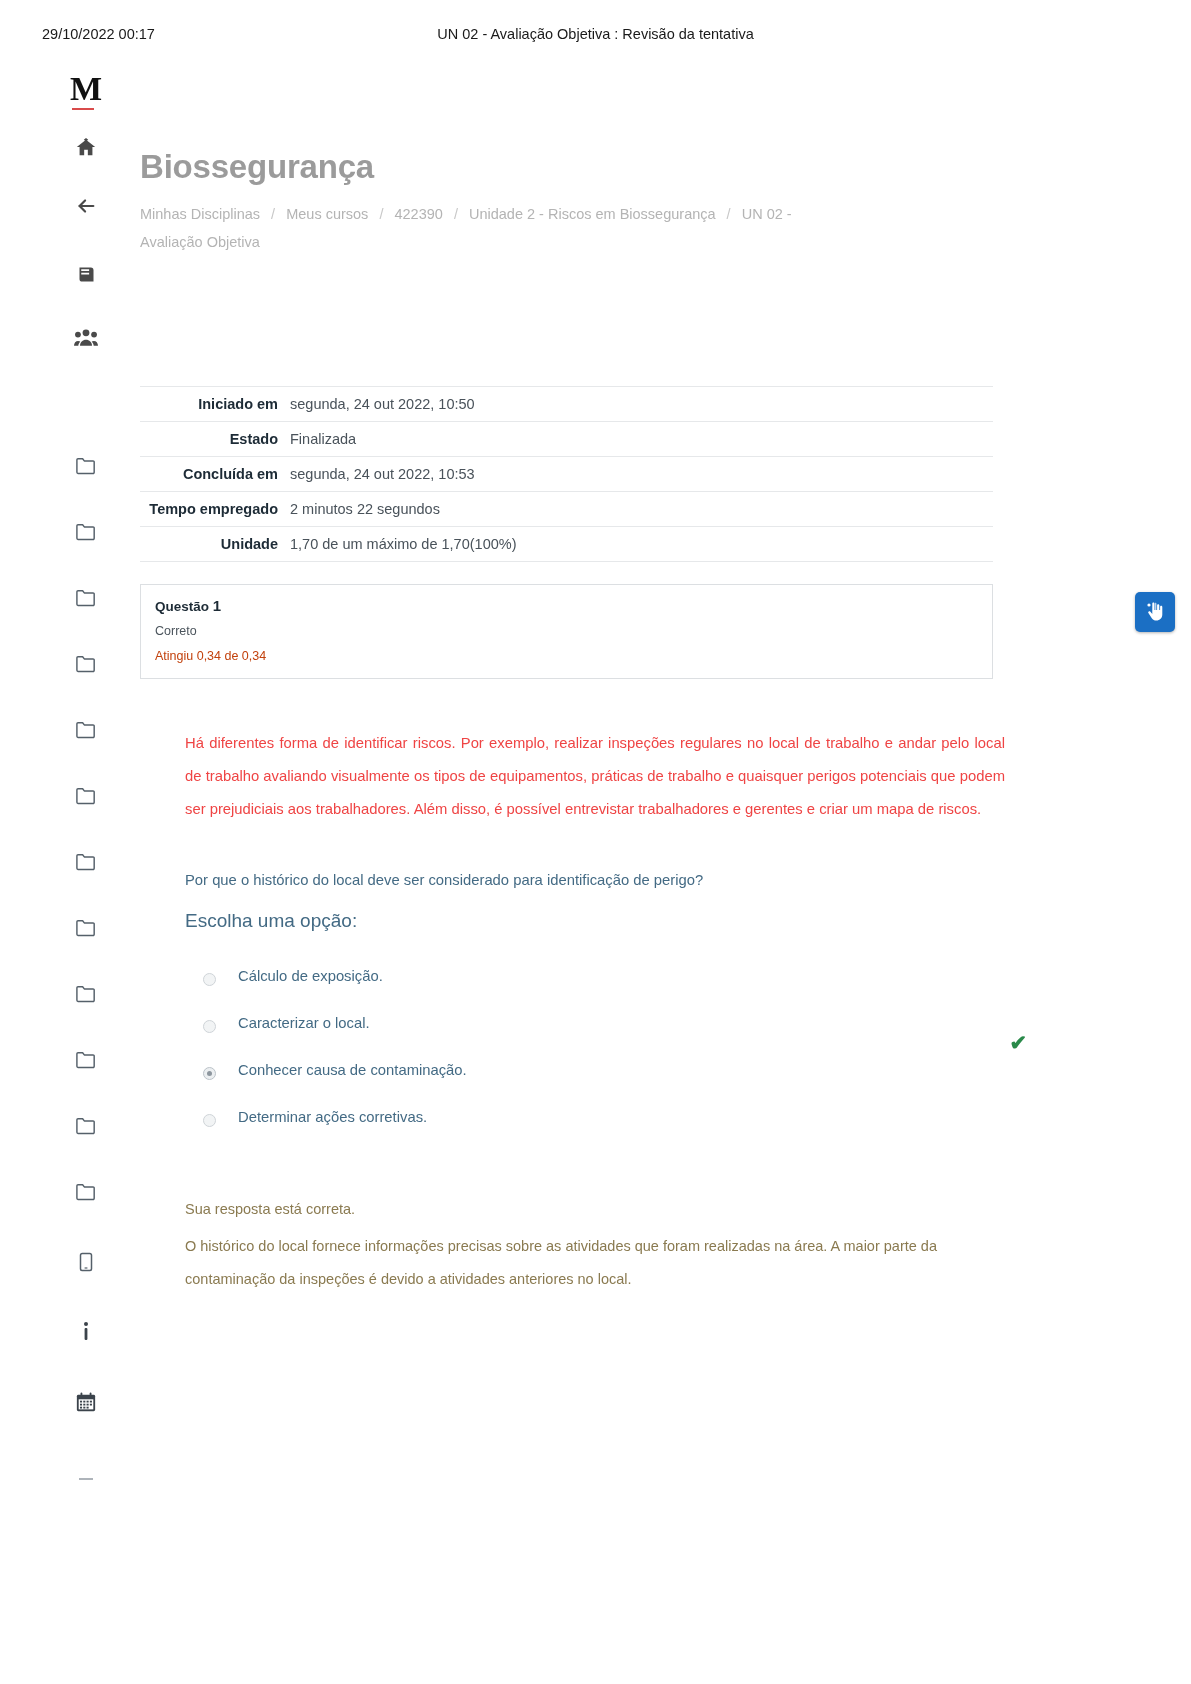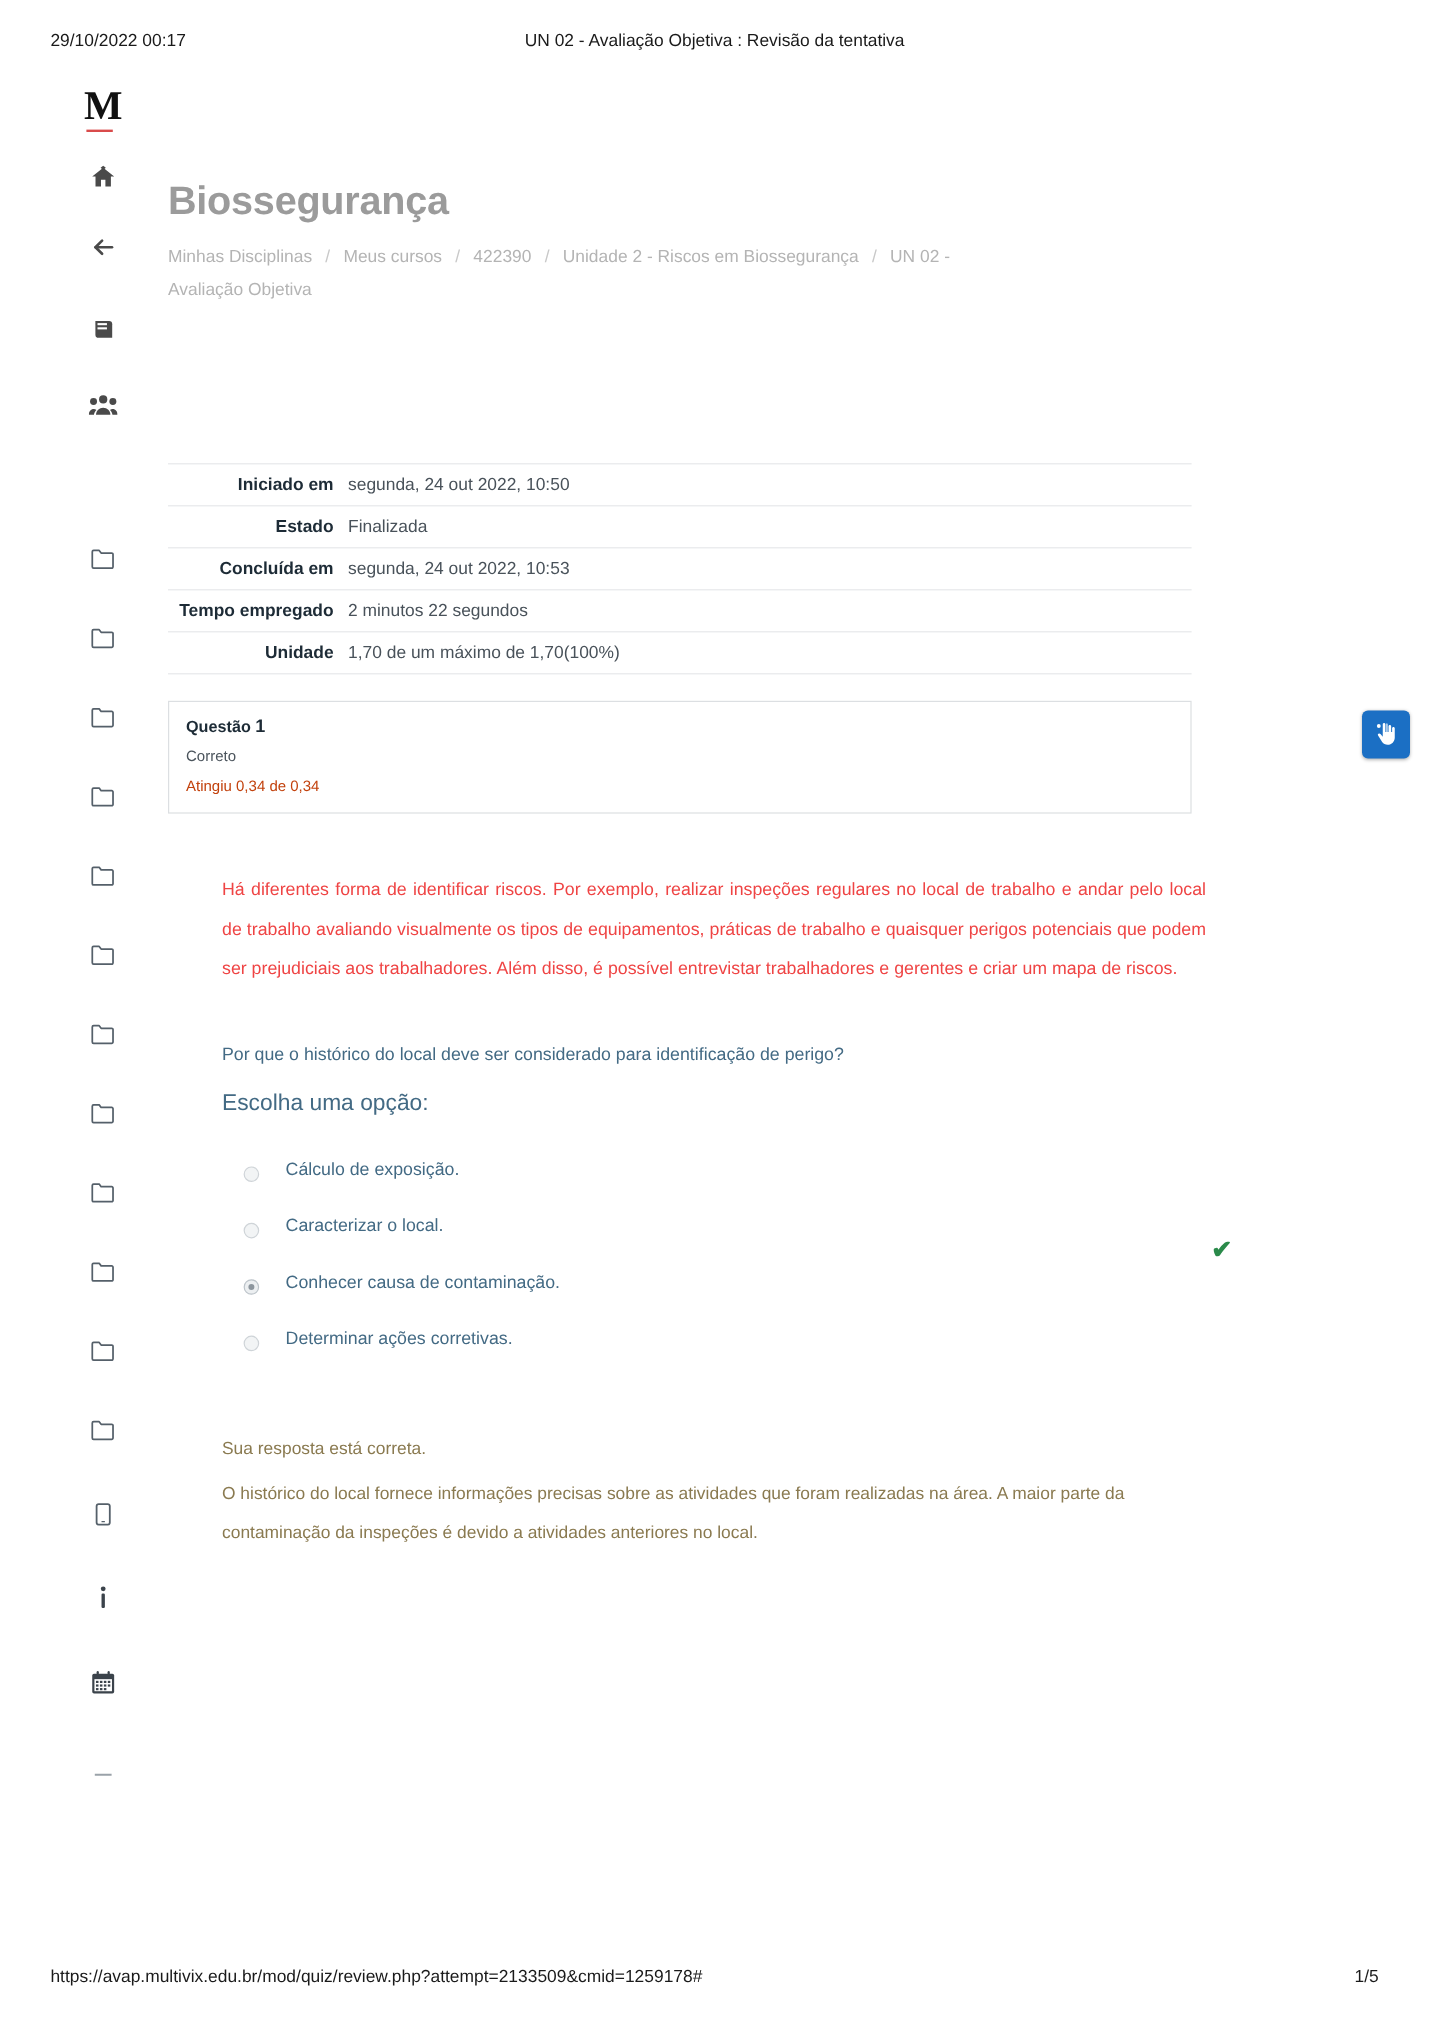--- a/index.html
+++ b/index.html
@@ -567,18 +567,14 @@
 
   <div class="a11y">
     <span>
       <svg width="24" height="24" viewBox="0 0 24 24" fill="#ffffff">
         <path d="M12.2 2.6c.6 0 1.1.5 1.1 1.1v6.4h.8V5.3c0-.6.5-1.1 1.1-1.1s1.1.5 1.1 1.1v4.8h.8V6.9c0-.6.5-1.1 1.1-1.1s1.1.5 1.1 1.1v7.6c0 3.4-2.5 6.1-5.9 6.1-2 0-3.5-.8-4.6-2.3L5.4 13c-.4-.6-.2-1.3.4-1.6.5-.3 1.2-.2 1.6.3l1.9 2.2V3.7c0-.6.5-1.1 1.1-1.1s1.1.5 1.1 1.1v6.4h.8V3.7c0-.6.4-1.1 1-1.1z"></path>
         <circle cx="6" cy="5" r="1.6"></circle>
       </svg>
     </span>
   </div>
 
-  <div class="print-footer">
-    <span class="pf-url">https://avap.multivix.edu.br/mod/quiz/review.php?attempt=2133509&amp;cmid=1259178#</span>
-    <span class="pf-page">1/5</span>
-  </div>
 
 </div>
 
 </body></html>

